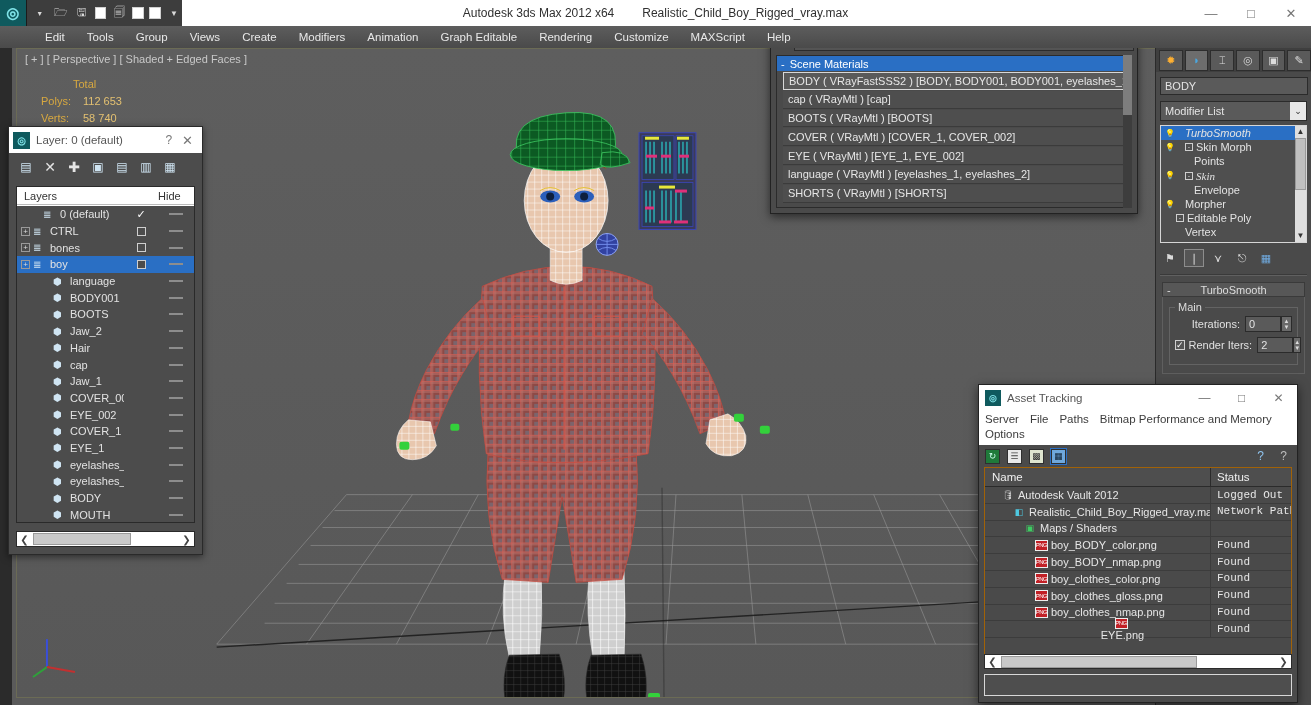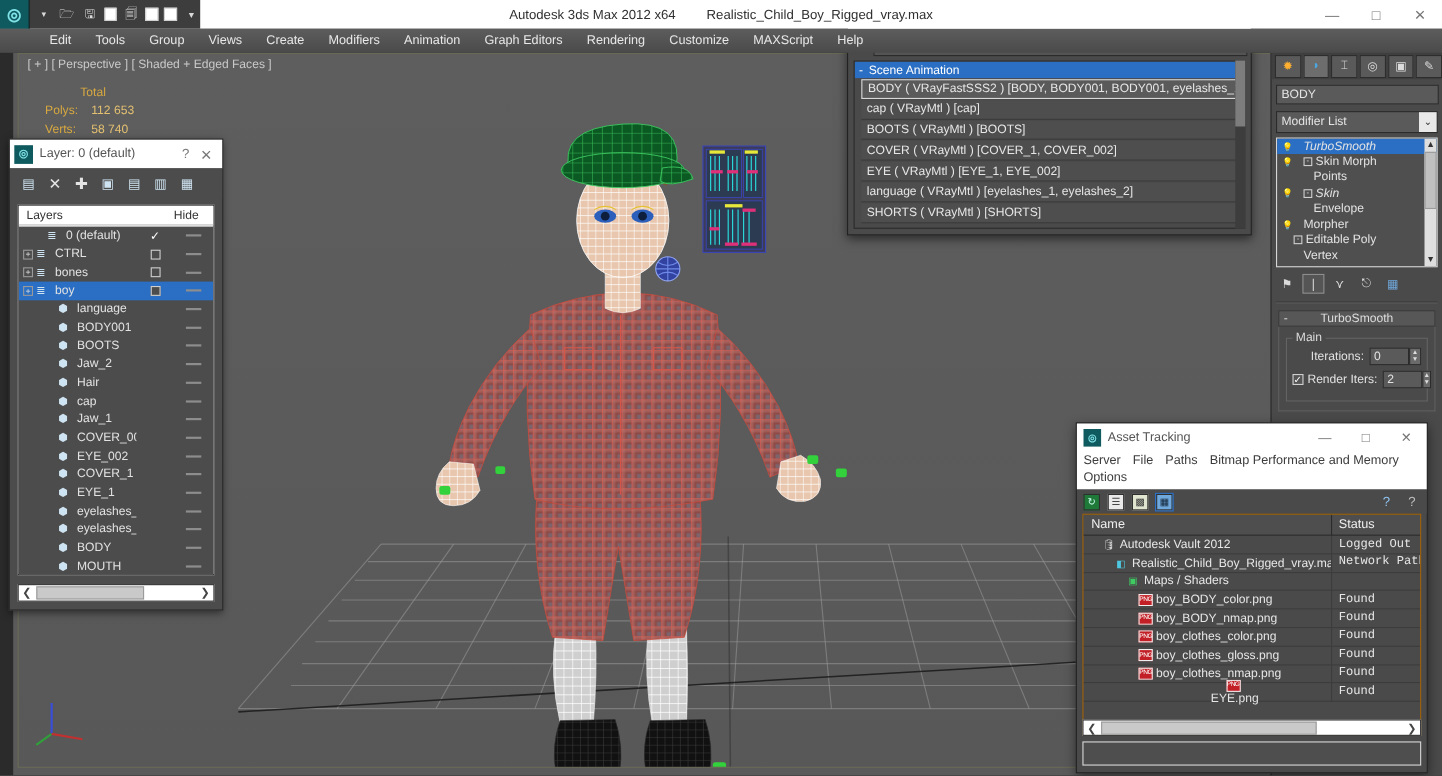--- a/index.html
+++ b/index.html
@@ -688,21 +688,21 @@
       <span>Material/Map Browser</span>
       <span class="mw-x">✕</span>
     </div>
     <div class="mw-search">
       <span class="mw-drop">▼</span>
       <input class="mw-input" placeholder="Search by Name ..." style="">
     </div>
     <div class="mw-list">
       <div class="mw-group">
         <span style="margin-right:5px;">-</span>
-        <span>Scene Animation</span>
+        <span>Scene Materials</span>
       </div>
       <div id="mat-items">
           <div class="mw-item sel">BODY   ( VRayFastSSS2 )  [BODY, BODY001, BODY001, eyelashes_1, eyel...</div>
           <div class="mw-item">cap  ( VRayMtl )  [cap]</div>
           <div class="mw-item">BOOTS  ( VRayMtl )  [BOOTS]</div>
           <div class="mw-item">COVER  ( VRayMtl )  [COVER_1, COVER_002]</div>
           <div class="mw-item">EYE  ( VRayMtl )  [EYE_1, EYE_002]</div>
           <div class="mw-item">language  ( VRayMtl )  [eyelashes_1, eyelashes_2]</div>
           <div class="mw-item">SHORTS  ( VRayMtl )  [SHORTS]</div>
         </div>
@@ -752,21 +752,21 @@
           </div>
           <div class="srow">
             <span class="bulb" style="font-size: 8px;"></span>
             <span style="width: 18px; flex: 0 0 auto;"></span>
             <span>Points</span>
           </div>
           <div class="srow">
             <span class="bulb" style="font-size: 8px;">💡</span>
             <span style="width: 9px; flex: 0 0 auto;"></span>
             <span class="sq">-</span>
-            <span style="font-style: italic;">Skin</span>
+            <span style="font-style: italic; font-family: Liberation Serif, serif;">Skin</span>
           </div>
           <div class="srow">
             <span class="bulb" style="font-size: 8px;"></span>
             <span style="width: 18px; flex: 0 0 auto;"></span>
             <span>Envelope</span>
           </div>
           <div class="srow">
             <span class="bulb" style="font-size: 8px;">💡</span>
             <span style="width: 9px; flex: 0 0 auto;"></span>
             <span>Morpher</span>
@@ -939,21 +939,21 @@
   </div>
 
   <div class="menubar">
     <span class="mi">Edit</span>
     <span class="mi">Tools</span>
     <span class="mi">Group</span>
     <span class="mi">Views</span>
     <span class="mi">Create</span>
     <span class="mi">Modifiers</span>
     <span class="mi">Animation</span>
-    <span class="mi">Graph Editors</span>
+    <span class="mi">Graph Editable</span>
     <span class="mi">Rendering</span>
     <span class="mi">Customize</span>
     <span class="mi">MAXScript</span>
     <span class="mi">Help</span>
   </div>
 
   <div class="titlebar">
     <div class="title-text">
       <span>Autodesk 3ds Max  2012 x64</span>
       <span>Realistic_Child_Boy_Rigged_vray.max</span>

